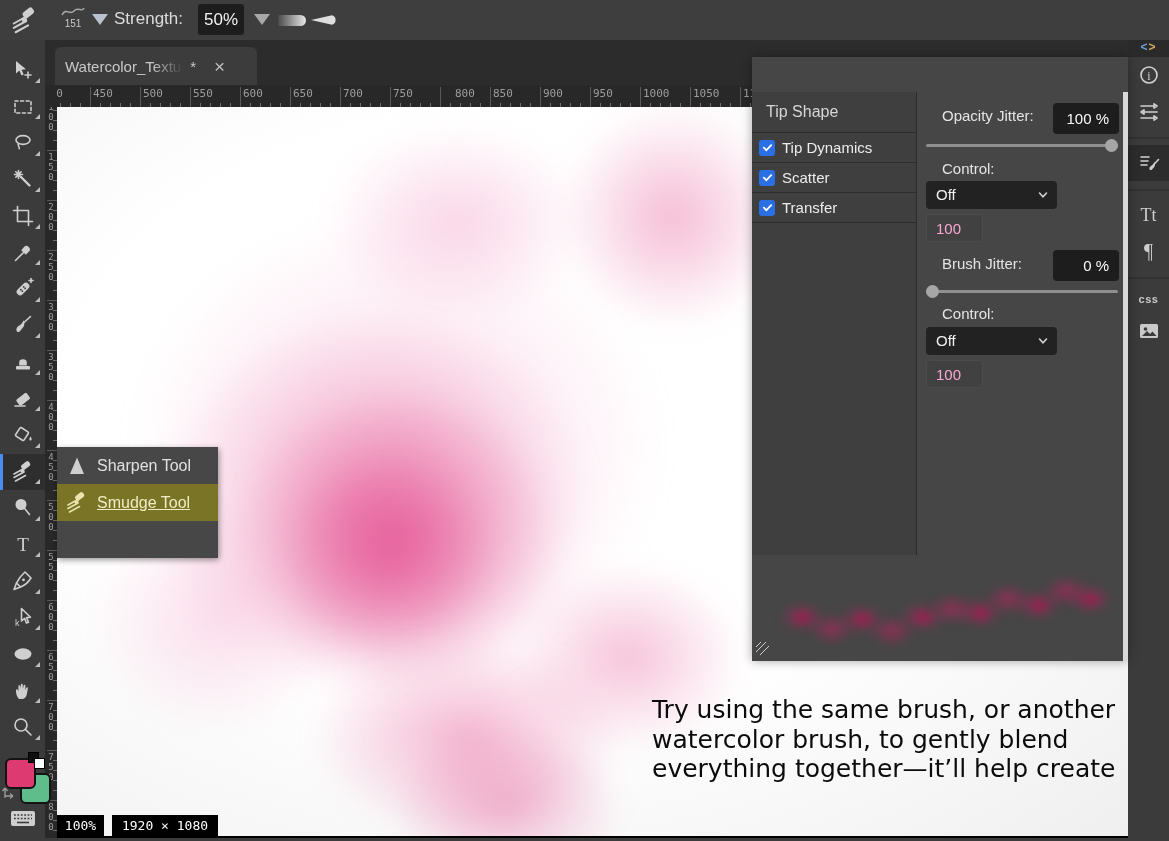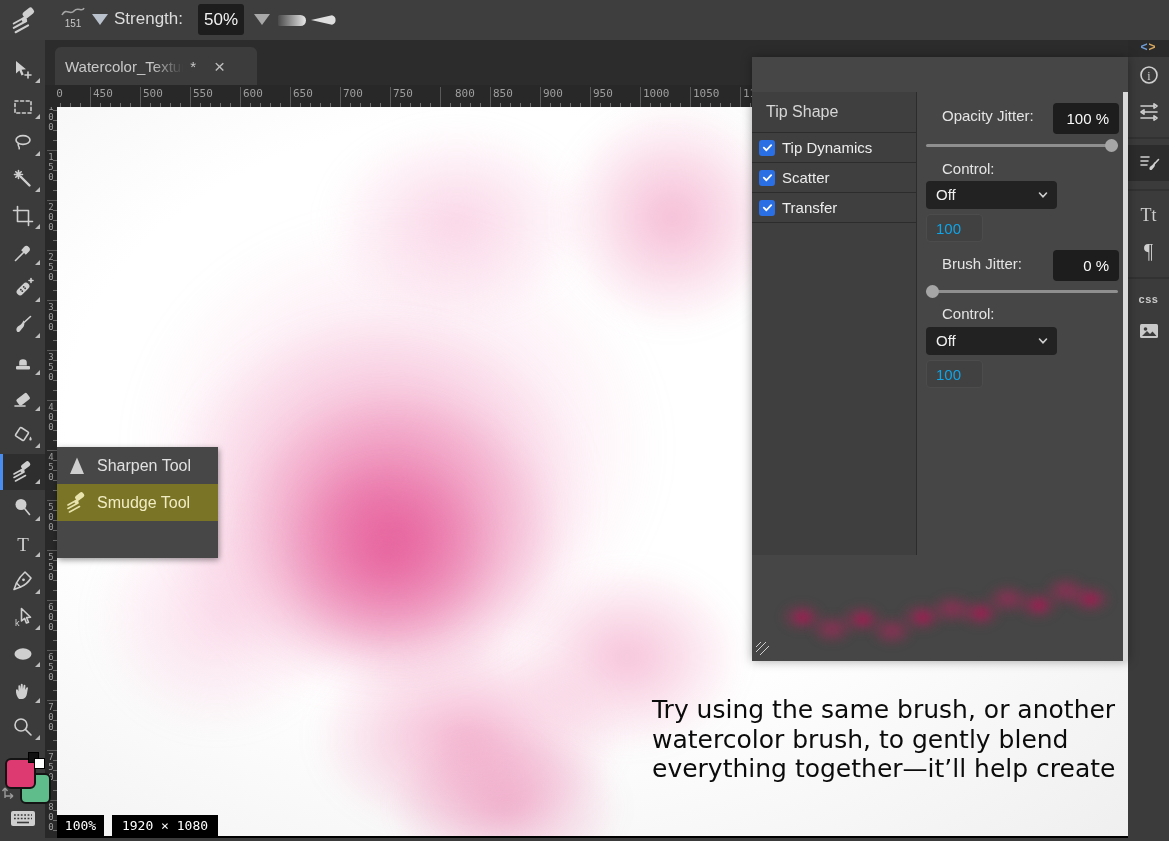--- a/index.html
+++ b/index.html
@@ -71,21 +71,21 @@
   .status-dim{position:absolute;left:55px;bottom:2px;width:106px;height:21px;background:#000;color:#fff;
               font-family:"DejaVu Sans Mono",monospace;font-size:13px;text-align:center;line-height:21px;}
   .bottom-line{position:absolute;left:0;bottom:0;width:100%;height:2px;background:#000;}
 
   
   .ctx-menu{left:57px;top:447px;width:161px;height:111px;background:#474747;z-index:40;box-shadow:1px 2px 6px rgba(0,0,0,.4);}
   .menu-item{height:37px;display:flex;align-items:center;cursor:pointer;}
   .menu-item .mi-icon{width:24px;height:24px;margin:0 8px 0 8px;flex:none;}
   .menu-item .mi-label{font-size:16px;color:#e0e0e0;white-space:nowrap;}
   .menu-item.selected{background:var(--menu-hi,#7a7526);}
-  .menu-item.selected .mi-label{color:var(--menu-hi-text,#f1ecc3);}
+  .menu-item.selected .mi-label{color:var(--menu-hi-text,#f1ecc3);text-decoration:underline;}
   .menu-item.selected .ic-stroke{stroke:#e9e4ae;}
   .menu-item.selected .ic-fill{fill:#e9e4ae;}
 
   
   .brush-panel{left:752px;top:57px;width:376px;height:604px;background:#464646;z-index:35;box-shadow:0 0 10px rgba(0,0,0,.35);}
   .bp-header{position:absolute;left:0;top:0;width:376px;height:35px;background:#313131;}
   .bp-tab{position:absolute;left:5px;top:3px;height:32px;padding:0 15px;background:#3e3e3e;border-radius:5px 5px 0 0;
           color:#dadada;font-size:15px;line-height:32px;cursor:pointer;}
   .bp-left{position:absolute;left:0;top:35px;width:164px;height:463px;background:#3f3f3f;border-right:1px solid #2c2c2c;}
   .bp-row{display:flex;align-items:center;border-bottom:1px solid #2c2c2c;box-sizing:border-box;cursor:pointer;}
@@ -99,21 +99,21 @@
   .bp-label{position:absolute;left:9px;font-size:15px;color:#e4e4e4;white-space:nowrap;margin-left:16px;}
   .valbox{position:absolute;width:66px;height:31px;background:#1d1d1d;border-radius:4px;color:#fafafa;
           font-size:15px;text-align:right;line-height:31px;padding-right:10px;box-sizing:border-box;cursor:pointer;}
   .slider{position:absolute;left:9px;width:192px;height:13px;cursor:pointer;}
   .slider .track{position:absolute;left:0;right:0;top:5px;height:3px;background:#8f8f8f;border-radius:2px;}
   .slider .handle{position:absolute;top:0;width:13px;height:13px;border-radius:50%;background:#a6a6a6;}
   .dropdown{position:absolute;left:9px;width:131px;height:28px;background:#222;border-radius:4px;color:#f0f0f0;
             font-size:15px;line-height:28px;padding-left:10px;box-sizing:border-box;cursor:pointer;}
   .dropdown .chev{position:absolute;right:9px;top:9px;width:10px;height:10px;}
   .dis-input{position:absolute;left:9px;width:57px;height:28px;background:#414141;border:1px solid #4c4c4c;
-             border-radius:4px;color:#0ea5e9;font-size:15px;line-height:28px;padding-left:9px;box-sizing:border-box;}
+             border-radius:4px;color:#f9a8d4;font-size:15px;line-height:28px;padding-left:9px;box-sizing:border-box;}
   .bp-preview{position:absolute;left:0;top:498px;width:376px;height:106px;background:#464646;overflow:hidden;}
   .bp-scroll{position:absolute;left:371px;top:35px;width:5px;height:569px;background:#d9d9d9;cursor:pointer;}
   .bp-resize{position:absolute;left:3px;top:86px;width:16px;height:16px;}
 
   
   .right-strip{left:1128px;top:40px;width:41px;height:801px;background:#3b3b3b;z-index:25;}
   .rs-code{height:17px;background:#2a2a2a;text-align:center;font-size:12px;font-weight:bold;line-height:15px;cursor:pointer;letter-spacing:1px;}
   .rs-code .lt{color:#6f9ed9;} .rs-code .gt{color:#d9a95f;}
   .rs-cell{width:41px;height:36px;display:flex;align-items:center;justify-content:center;cursor:pointer;}
   .rs-cell.active{background:#2c2c2c;}

